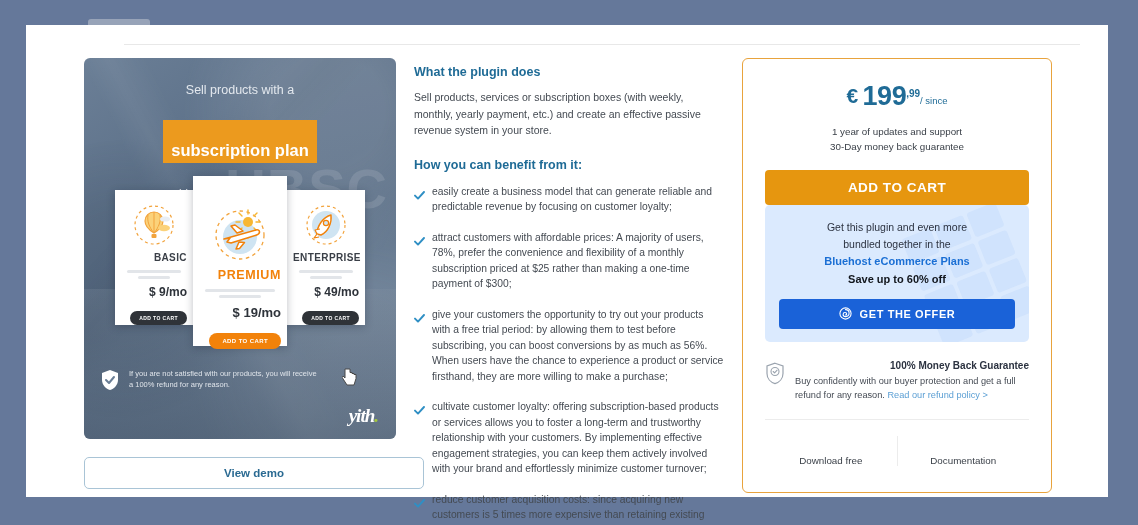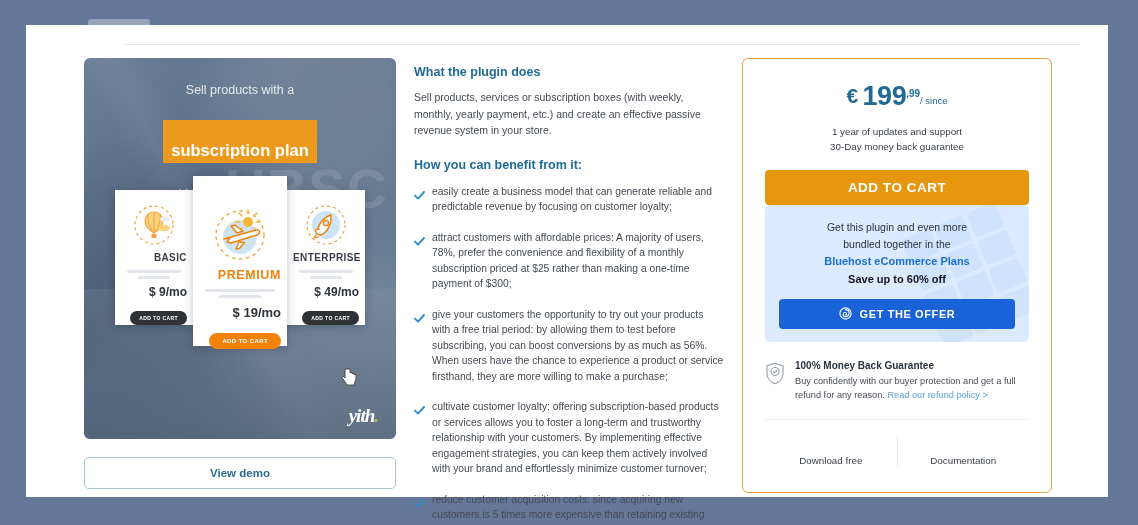--- a/index.html
+++ b/index.html
@@ -108,21 +108,21 @@
   .promo-foot .shield { flex: 0 0 auto; margin-top: 1px; }
   .promo-foot .txt { font-size: 7.5px; line-height: 11px; color: #dfe4ea; }
   .yith-logo {
     position: absolute; right: 18px; bottom: 12px; z-index: 4;
     font-family: "Liberation Serif", serif; font-style: italic; font-weight: bold;
     font-size: 19px; color: #ffffff; letter-spacing: -1px;
   }
   .yith-logo .dot { color: #a5c83c; }
 
   .view-demo {
-    margin-top: 18px; width: 312px; height: 32px; border: 1px solid #a9c4d6;
+    margin-top: 18px; width: 340px; height: 32px; border: 1px solid #a9c4d6;
     border-radius: 5px; background: #fff; color: #2a6a92; font-size: 11.5px;
     font-weight: bold; display: flex; align-items: center; justify-content: center;
     cursor: pointer;
   }
 
   
   .mid-col { position: absolute; left: 388px; top: 40px; width: 310px; }
   .mid-col h3 {
     font-size: 12.5px; font-weight: bold; color: #1f6b96; margin-bottom: 10px;
   }
@@ -176,21 +176,21 @@
   .offer-btn {
     position: relative; z-index: 2; margin-top: 11px; width: 100%; height: 30px;
     background: #1a62d8; color: #fff; border: none; border-radius: 4px;
     font-size: 11px; font-weight: bold; letter-spacing: .6px; cursor: pointer;
     display: flex; align-items: center; justify-content: center; gap: 8px;
     font-family: "Liberation Sans", sans-serif;
   }
 
   .guarantee { display: flex; gap: 10px; margin-top: 18px; }
   .guarantee .gicon { flex: 0 0 auto; margin-top: 2px; }
-  .guarantee .gtitle { font-size: 10px; font-weight: bold; color: #2b3240; margin-bottom: 4px; }
+  .guarantee .gtitle { font-size: 10px; font-weight: bold; color: #2b3240; margin-bottom: 4px; text-align: right; }
   .guarantee .gtext { font-size: 9.2px; line-height: 13.5px; color: #454b54; }
   .guarantee .gtext a { color: #5b9fd4; text-decoration: none; cursor: pointer; }
 
   .foot-div { height: 1px; background: #ececec; margin: 17px 0 0; }
   .foot-links { display: flex; align-items: flex-end; height: 46px; }
   .foot-links .fl {
     flex: 1; text-align: center; font-size: 9.8px; color: #3b4149; cursor: pointer;
   }
   .foot-links .vline { width: 1px; height: 30px; background: #ececec; }
 </style>
@@ -282,20 +282,32 @@
             </div>
 
           </div>
 
           <div class="cursor-hand">
             <svg width="15" height="18" viewBox="0 0 15 18">
               <path d="M3 1v9l-2-2-.8 1.6L5 17h7l2-6.5V6.5h-2V5.5h-2V4.5h-2V1z" fill="#ffffff" stroke="#4a4a4a" stroke-width="1"></path>
             </svg>
           </div>
 
+          <div class="promo-foot">
+            <span class="shield">
+              <svg width="20" height="22" viewBox="0 0 20 22">
+                <path d="M10 1l8 3v7c0 5-4 9-8 10-4-1-8-5-8-10V4z" fill="#ffffff"></path>
+                <path d="M6 11l3 3 5-6" fill="none" stroke="#6b7f96" stroke-width="2" stroke-linecap="round" stroke-linejoin="round"></path>
+              </svg>
+            </span>
+            <span class="txt">
+              <span>If you are not satisfied with our products, you will receive</span><br>
+              <span>a 100% refund for any reason.</span>
+            </span>
+          </div>
 
           <div class="yith-logo">
             <span>yith</span><span class="dot">.</span>
           </div>
         </div>
 
         <div class="view-demo">
           <span>View demo</span>
         </div>
       </div>

